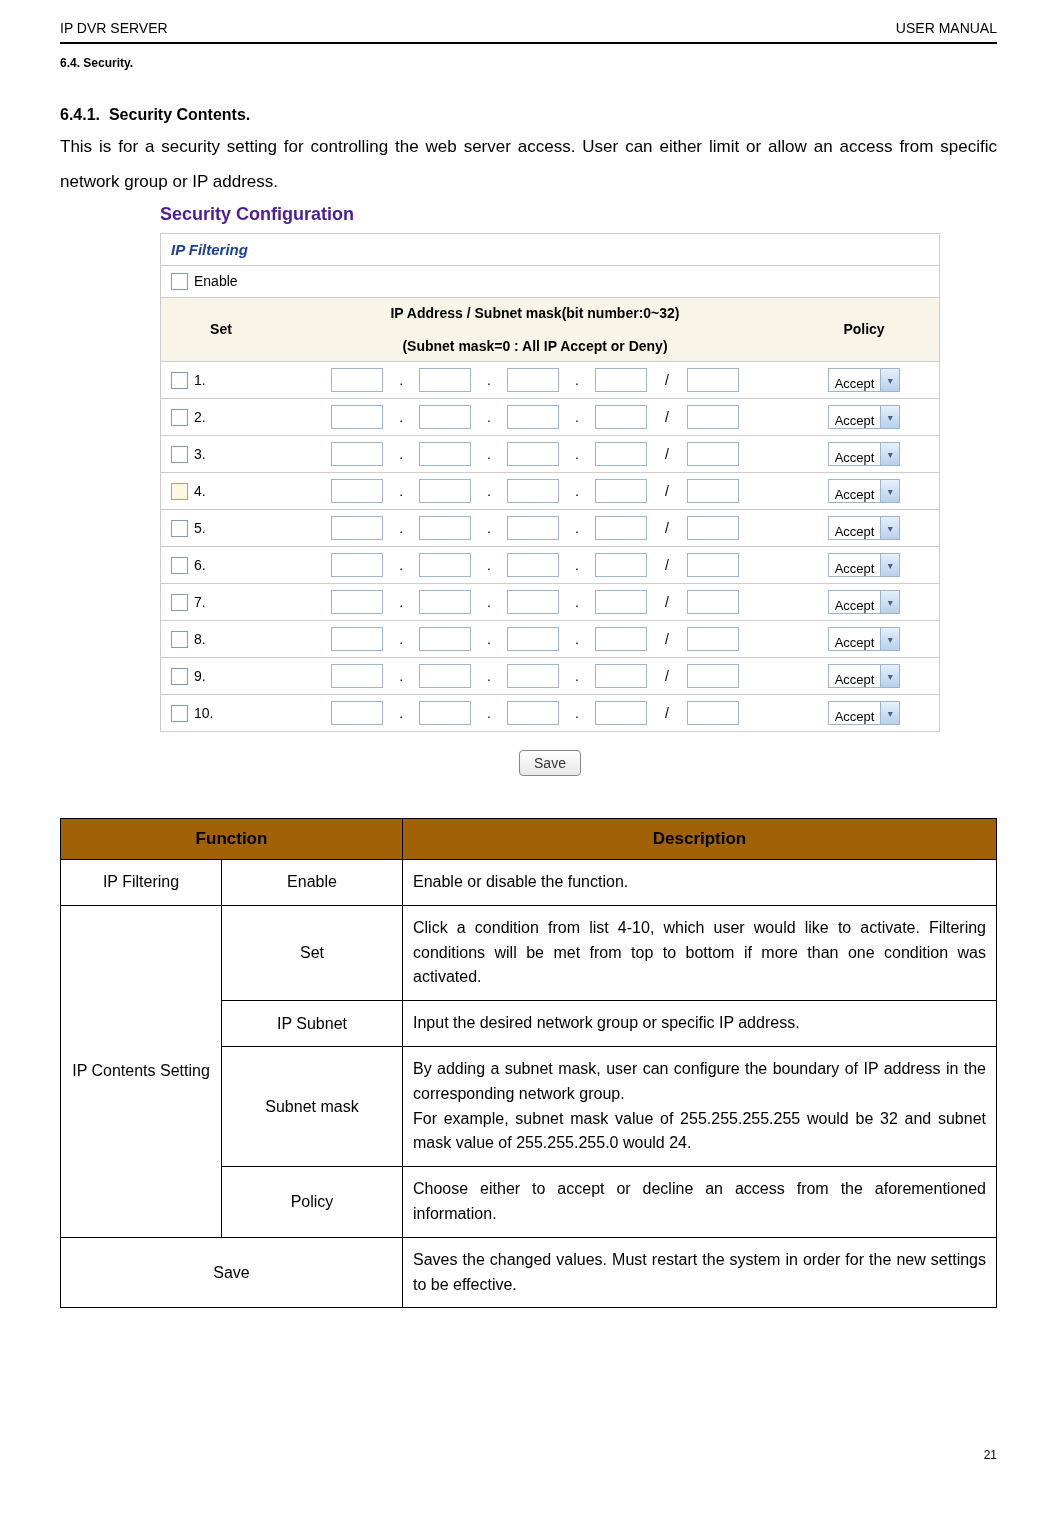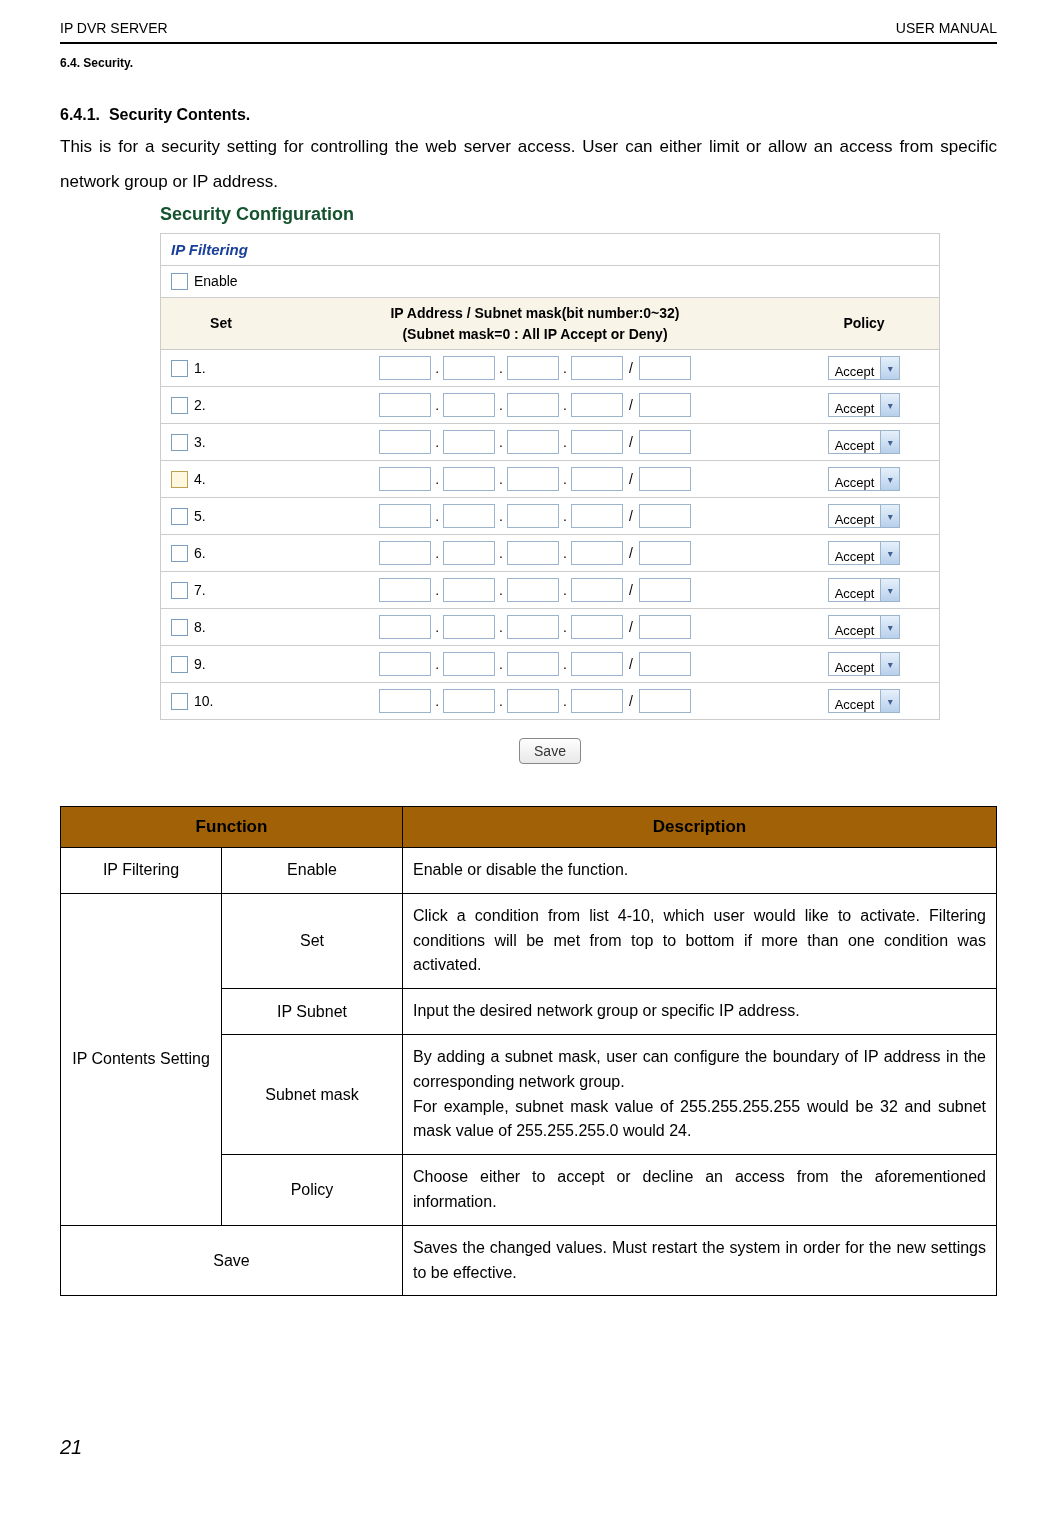--- a/index.html
+++ b/index.html
@@ -35,21 +35,21 @@
   line-height: 2.05;
   text-align: justify;
   margin-top: 6px;
 }
 .config-wrap {
   margin-left: 100px;
   margin-top: 4px;
   width: 780px;
 }
 .config-title {
-  color: #14532d;
+  color: #4c1d95;
   font-weight: bold;
   font-size: 18px;
   margin-bottom: 8px;
   font-family: "Trebuchet MS", Verdana, sans-serif;
 }
 .panel {
   border: 1px solid #ccc;
   border-bottom: none;
 }
 .panel-title {
@@ -78,21 +78,21 @@
   align-items: center;
   gap: 6px;
 }
 .cell-ip {
   flex: 1;
   text-align: center;
   padding: 6px 10px;
   display: flex;
   justify-content: center;
   align-items: center;
-  gap: 3px;
+  gap: 15px;
 }
 .cell-policy {
   width: 130px;
   text-align: center;
   padding: 6px 10px;
 }
 .chk {
   display:inline-block;
   width:15px;
   height:15px;
@@ -145,21 +145,21 @@
   vertical-align:middle;
 }
 .desc-table th {
   background:#a16207;
   font-weight:bold;
   text-align:center;
   font-size:17px;
 }
 .td-center { text-align:center; }
 .td-just { text-align:justify; line-height:1.55; }
-.pagenum { text-align:left; font-size:20px; margin-top:140px;font-style:italic; }
+.pagenum { text-align:right; font-size:12px; margin-top:140px; }
 .head-col1 { width:140px;}
 .head-col2 { width:160px;}
 </style>
 </head>
 <body>
 
 <div class="page">
 
   <div class="header-row">
     <span>IP DVR SERVER</span>

